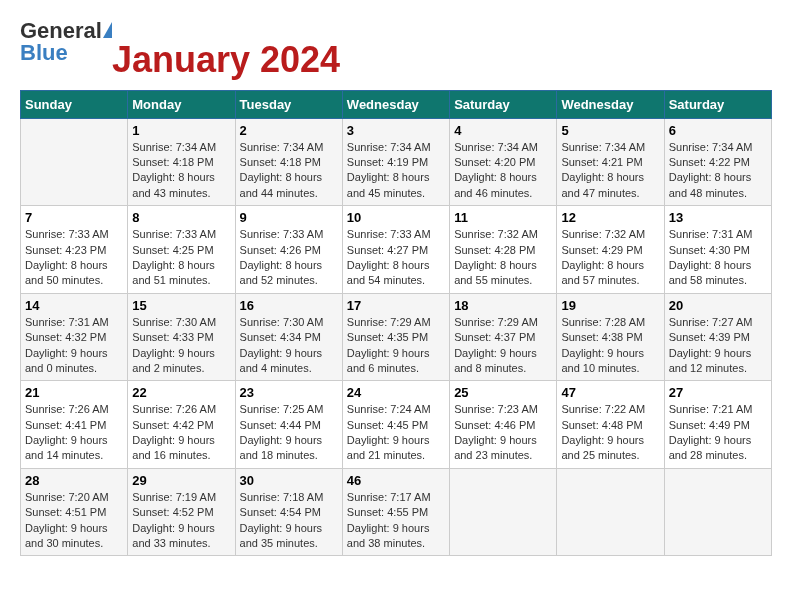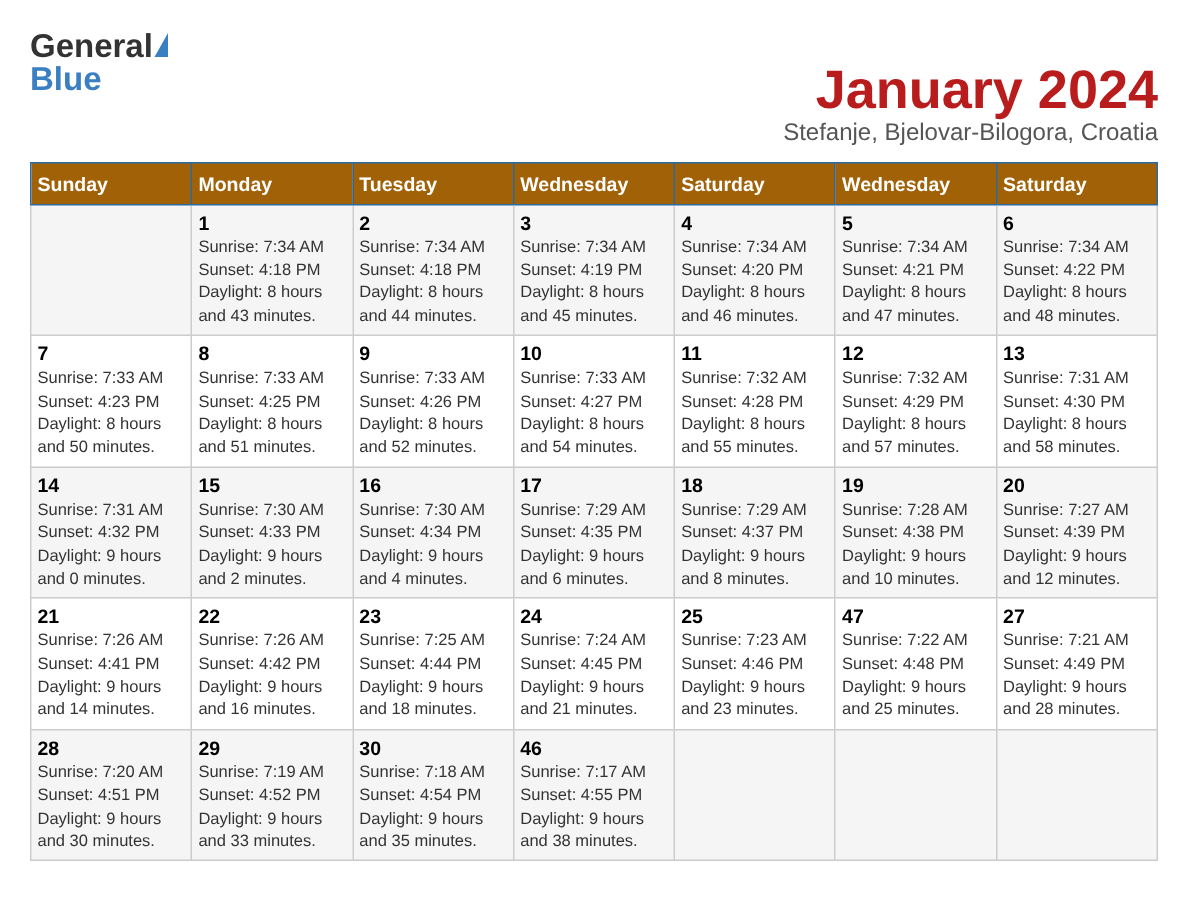--- a/index.html
+++ b/index.html
@@ -5,21 +5,20 @@
     * { box-sizing: border-box; margin: 0; padding: 0; }
     body {
       font-family: Arial, sans-serif;
       background: #fff;
       width: 792px;
       min-height: 612px;
       padding: 20px;
     }
     .header {
       display: flex;
-      justify-content: space-between;
       align-items: flex-start;
       margin-bottom: 10px;
     }
     .logo {
       display: flex;
       flex-direction: column;
       line-height: 1;
     }
     .logo-general {
       font-size: 22px;
@@ -45,21 +44,21 @@
       font-size: 16px;
       font-weight: normal;
       color: #555;
     }
     table {
       width: 100%;
       border-collapse: collapse;
       font-size: 11px;
     }
     thead tr th {
-      background-color: #a16207;
+      background-color: #0f766e;
       color: #fff;
       padding: 6px 4px;
       text-align: left;
       font-size: 13px;
       font-weight: bold;
       border: 1px solid #2a6aa0;
     }
     tbody tr td {
       border: 1px solid #ccc;
       vertical-align: top;
@@ -94,21 +93,20 @@
 <div class="header">
   <div class="logo">
     <div style="display:flex;align-items:center;">
       <span class="logo-general">General</span>
       <span style="display:inline-block;width:0;height:0;border-left:9px solid transparent;border-bottom:16px solid #3a7fc1;margin-left:1px;margin-bottom:2px;"></span>
     </div>
     <span class="logo-blue">Blue</span>
   </div>
   <div class="title-block">
     <h1>January 2024</h1>
-    <h2>Stefanje, Bjelovar-Bilogora, Croatia</h2>
   </div>
 </div>
 
 <table>
   <thead>
     <tr>
     <th>Sunday</th>
         <th>Monday</th>
         <th>Tuesday</th>
         <th>Wednesday</th>

